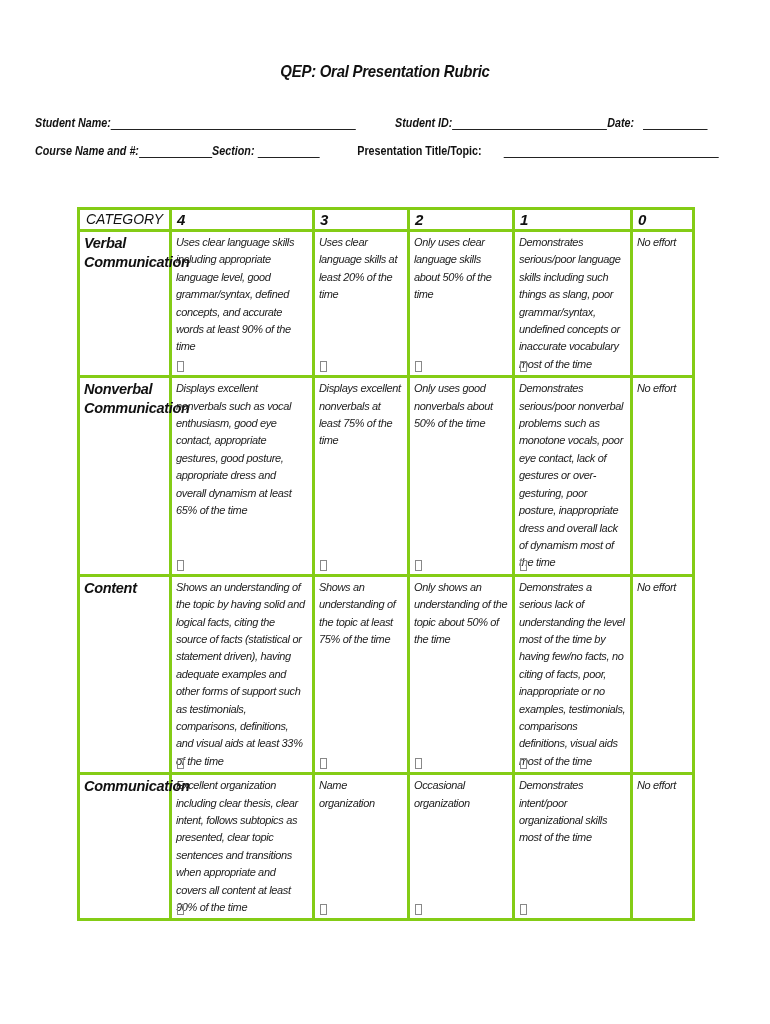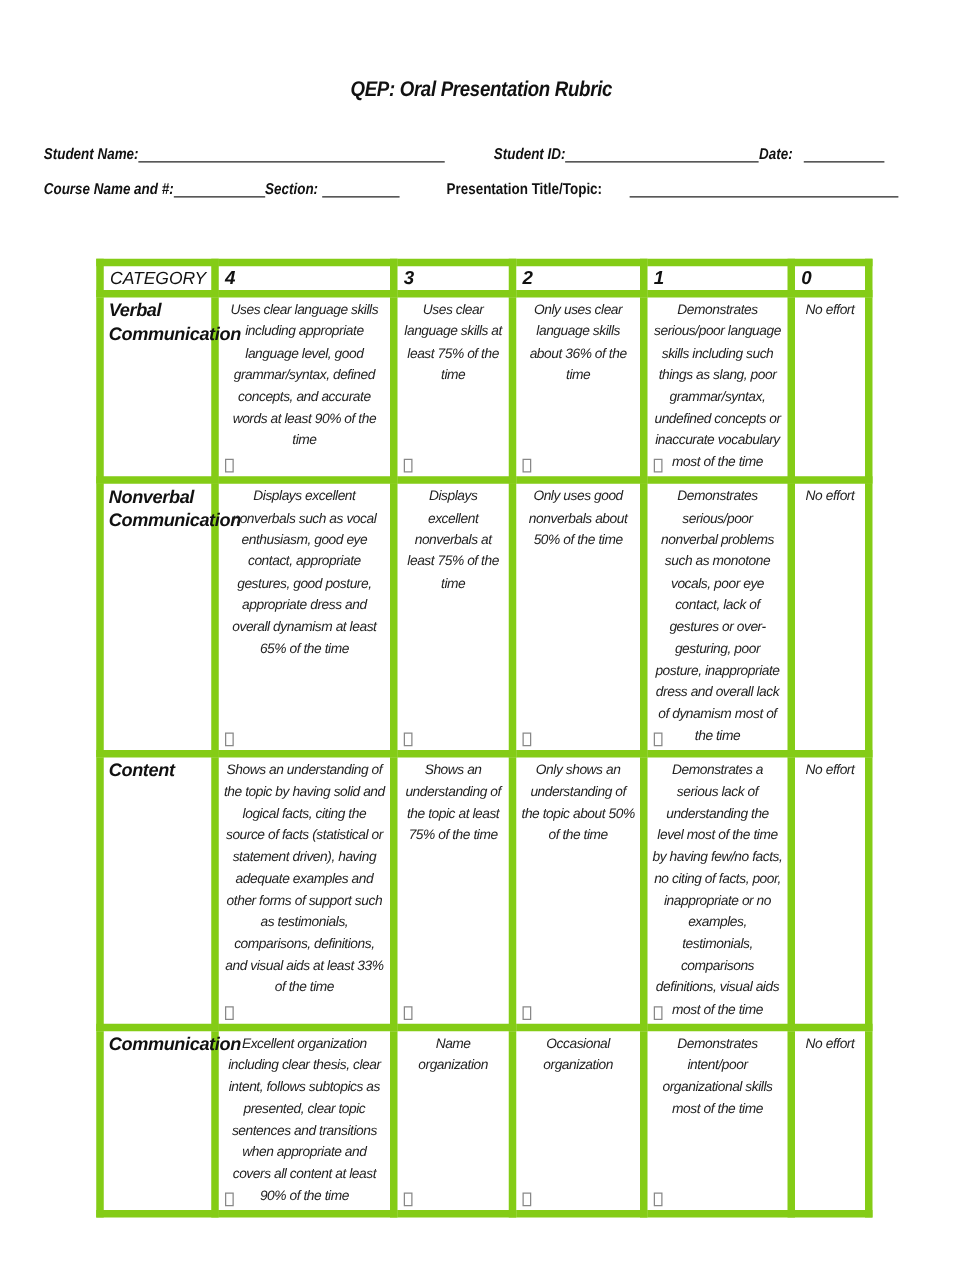--- a/index.html
+++ b/index.html
@@ -3,25 +3,25 @@
 <meta charset="utf-8">
 <style>
   html, body { margin:0; padding:0; background:#ffffff; }
   body { width:770px; height:1024px; position:relative; overflow:hidden; color:#111; font-family:"Liberation Sans", sans-serif; }
   .title { position:absolute; left:0; width:770px; top:62px; text-align:center; font-family:"Liberation Sans", sans-serif; font-style:italic; font-weight:bold; font-size:17px; letter-spacing:-0.3px; transform:scaleX(0.88); }
   .field-row { position:absolute; font-style:italic; font-weight:bold; font-size:12.5px; transform-origin:left top; transform:scaleX(0.86); white-space:nowrap; }
   .fl { display:inline-block; }
   .blank { display:inline-block; border-bottom:1px solid #222; height:13px; vertical-align:bottom; }
   .plain { font-style:normal; }
   table.rubric { position:absolute; left:77px; top:207px; width:615px; border-collapse:collapse; table-layout:fixed; }
-  table.rubric td, table.rubric th { border:6px solid #84cc16; vertical-align:top; padding:2px 4px; position:relative; }
+  table.rubric td, table.rubric th { border:3px solid #84cc16; vertical-align:top; padding:2px 4px; position:relative; }
   table.rubric th { font-weight:bold; font-style:italic; font-size:15px; text-align:left; height:16px; padding:1px 5px; }
   table.rubric th.cat { font-weight:normal; text-align:center; font-size:14px; }
   .cat-name { font-weight:bold; font-style:italic; font-size:14.5px; line-height:19px; letter-spacing:-0.3px; }
-  .desc { font-style:italic; font-size:11px; line-height:17.4px; letter-spacing:-0.35px; color:#222;text-align:center; }
+  .desc { font-style:italic; font-size:11px; line-height:17.4px; letter-spacing:-0.35px; color:#222; }
   .box { position:absolute; left:5px; bottom:3px; width:5px; height:9px; border:1px solid #888; }
 </style>
 </head>
 <body>
 
 <div class="title">QEP: Oral Presentation Rubric</div>
 
 <div class="field-row" style="left:35px; top:116px;">
   <span class="fl">Student Name:</span><span class="blank" style="width:285px;"></span>
   <span class="fl" style="margin-left:42px;">Student ID:</span><span class="blank" style="width:180px;"></span><span class="fl">Date:</span><span class="blank" style="width:75px; margin-left:10px;"></span>
@@ -53,25 +53,25 @@
 
   <tr style="height:126px;">
     <td>
           <div class="cat-name">Verbal Communication</div>
         </td>
     <td>
           <div class="desc">Uses clear language skills including appropriate language level, good grammar/syntax, defined concepts, and accurate words at least 90% of the time</div>
           <span class="box"></span>
         </td>
     <td>
-          <div class="desc">Uses clear language skills at least 75% of the time</div>
+          <div class="desc">Uses clear language skills at least 20% of the time</div>
           <span class="box"></span>
         </td>
     <td>
-          <div class="desc">Only uses clear language skills about 36% of the time</div>
+          <div class="desc">Only uses clear language skills about 50% of the time</div>
           <span class="box"></span>
         </td>
     <td>
           <div class="desc">Demonstrates serious/poor language skills including such things as slang, poor grammar/syntax, undefined concepts or inaccurate vocabulary most of the time</div>
           <span class="box"></span>
         </td>
     <td>
           <div class="desc">No effort</div>
         </td>
   </tr>

